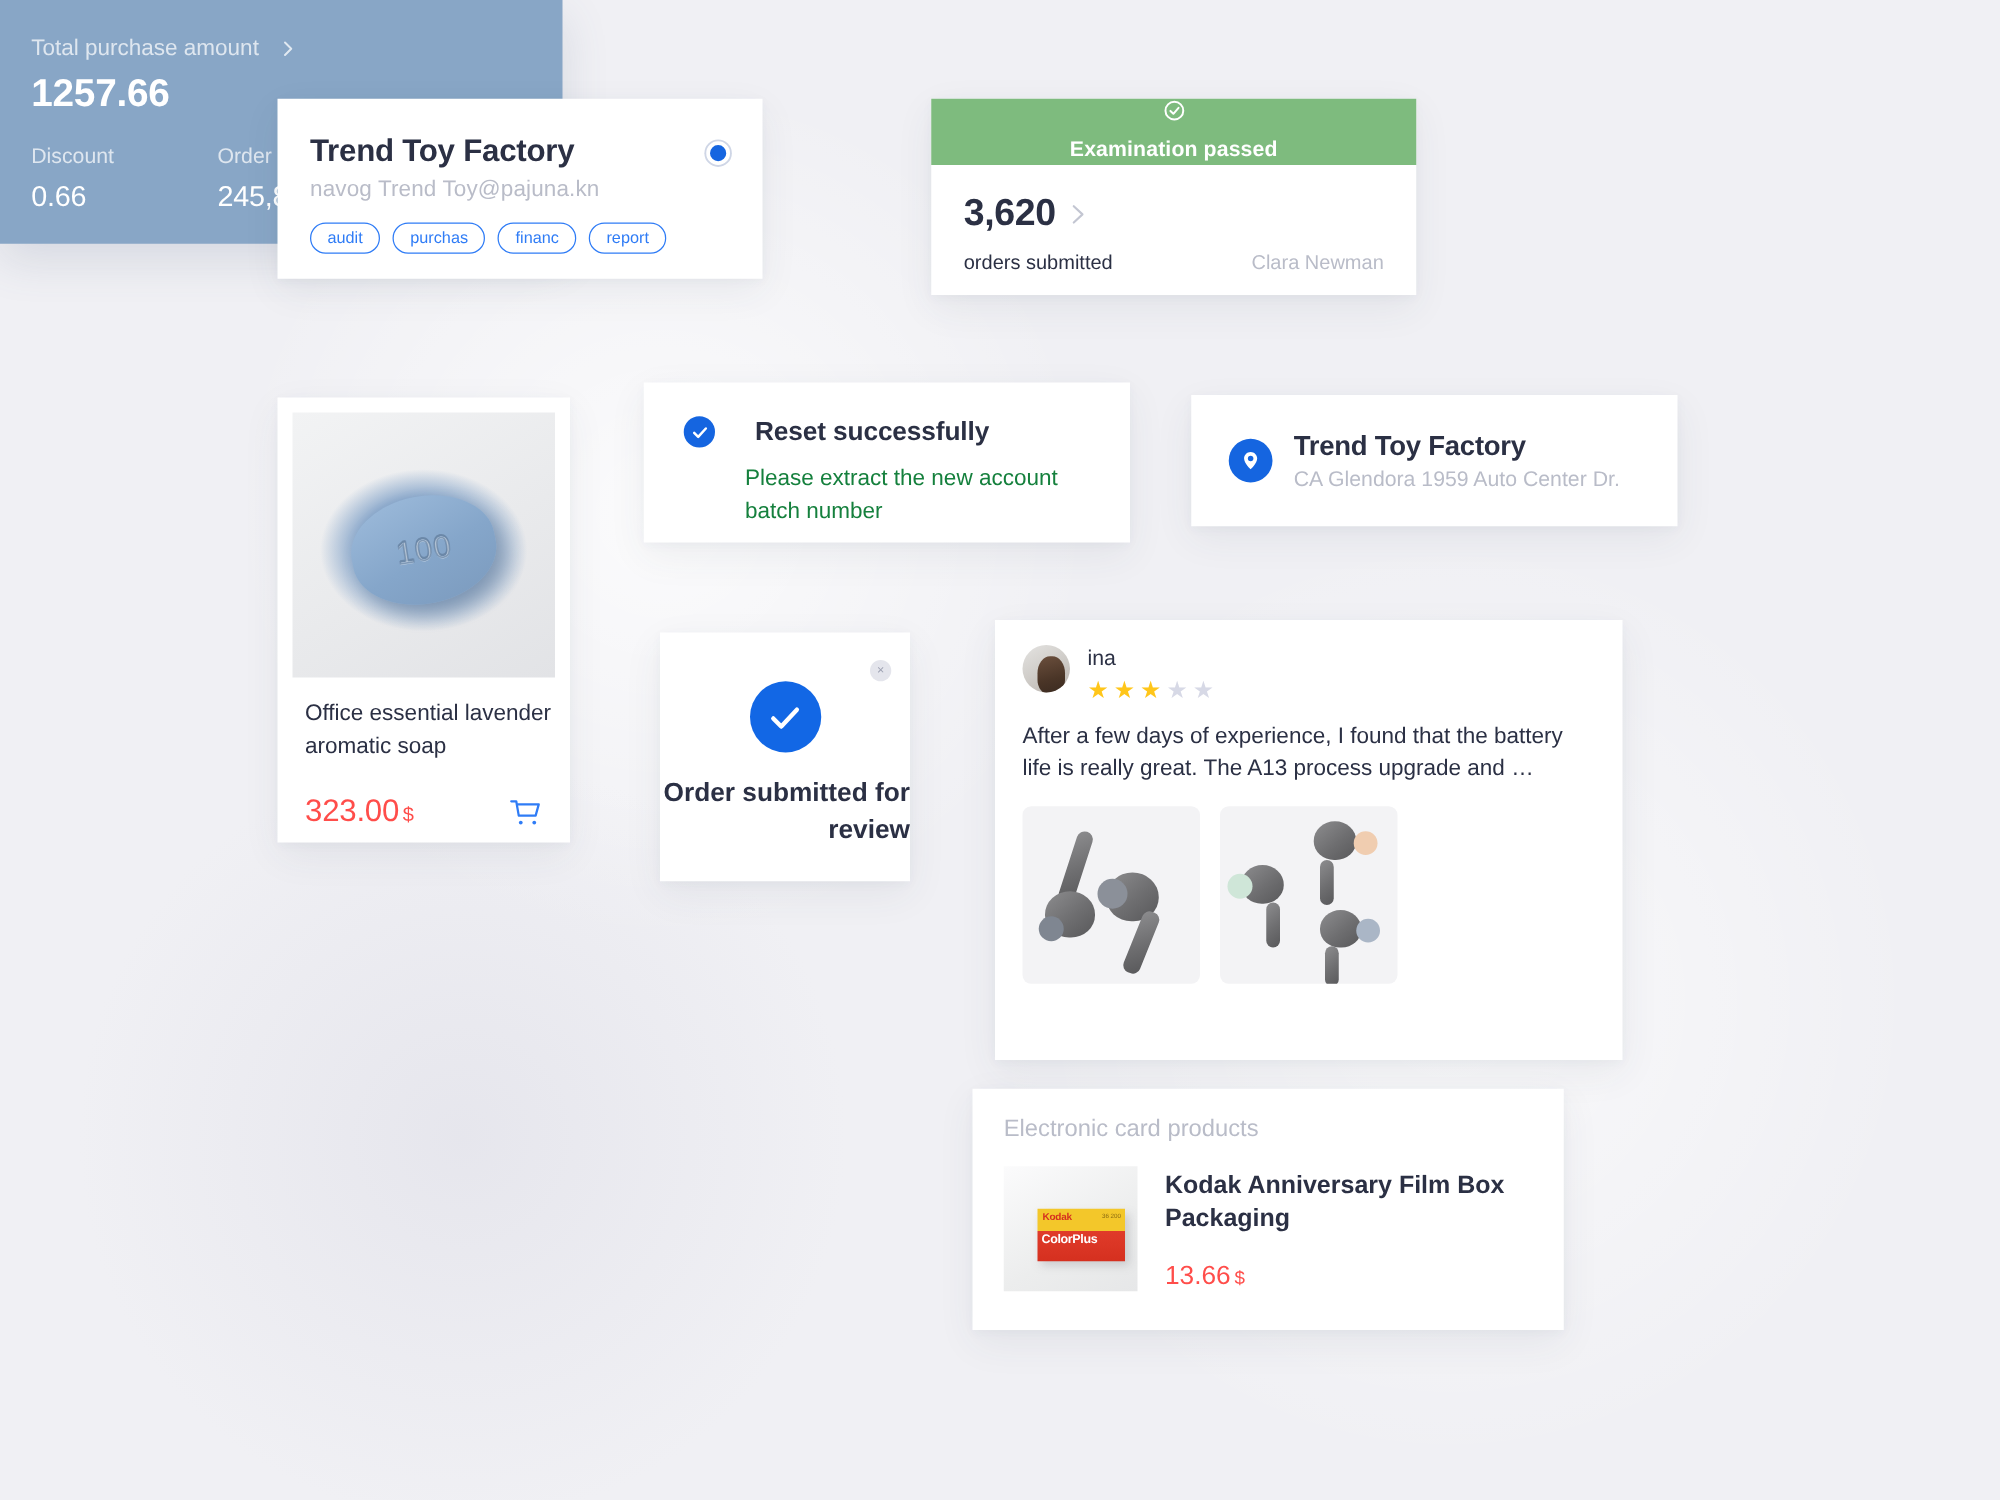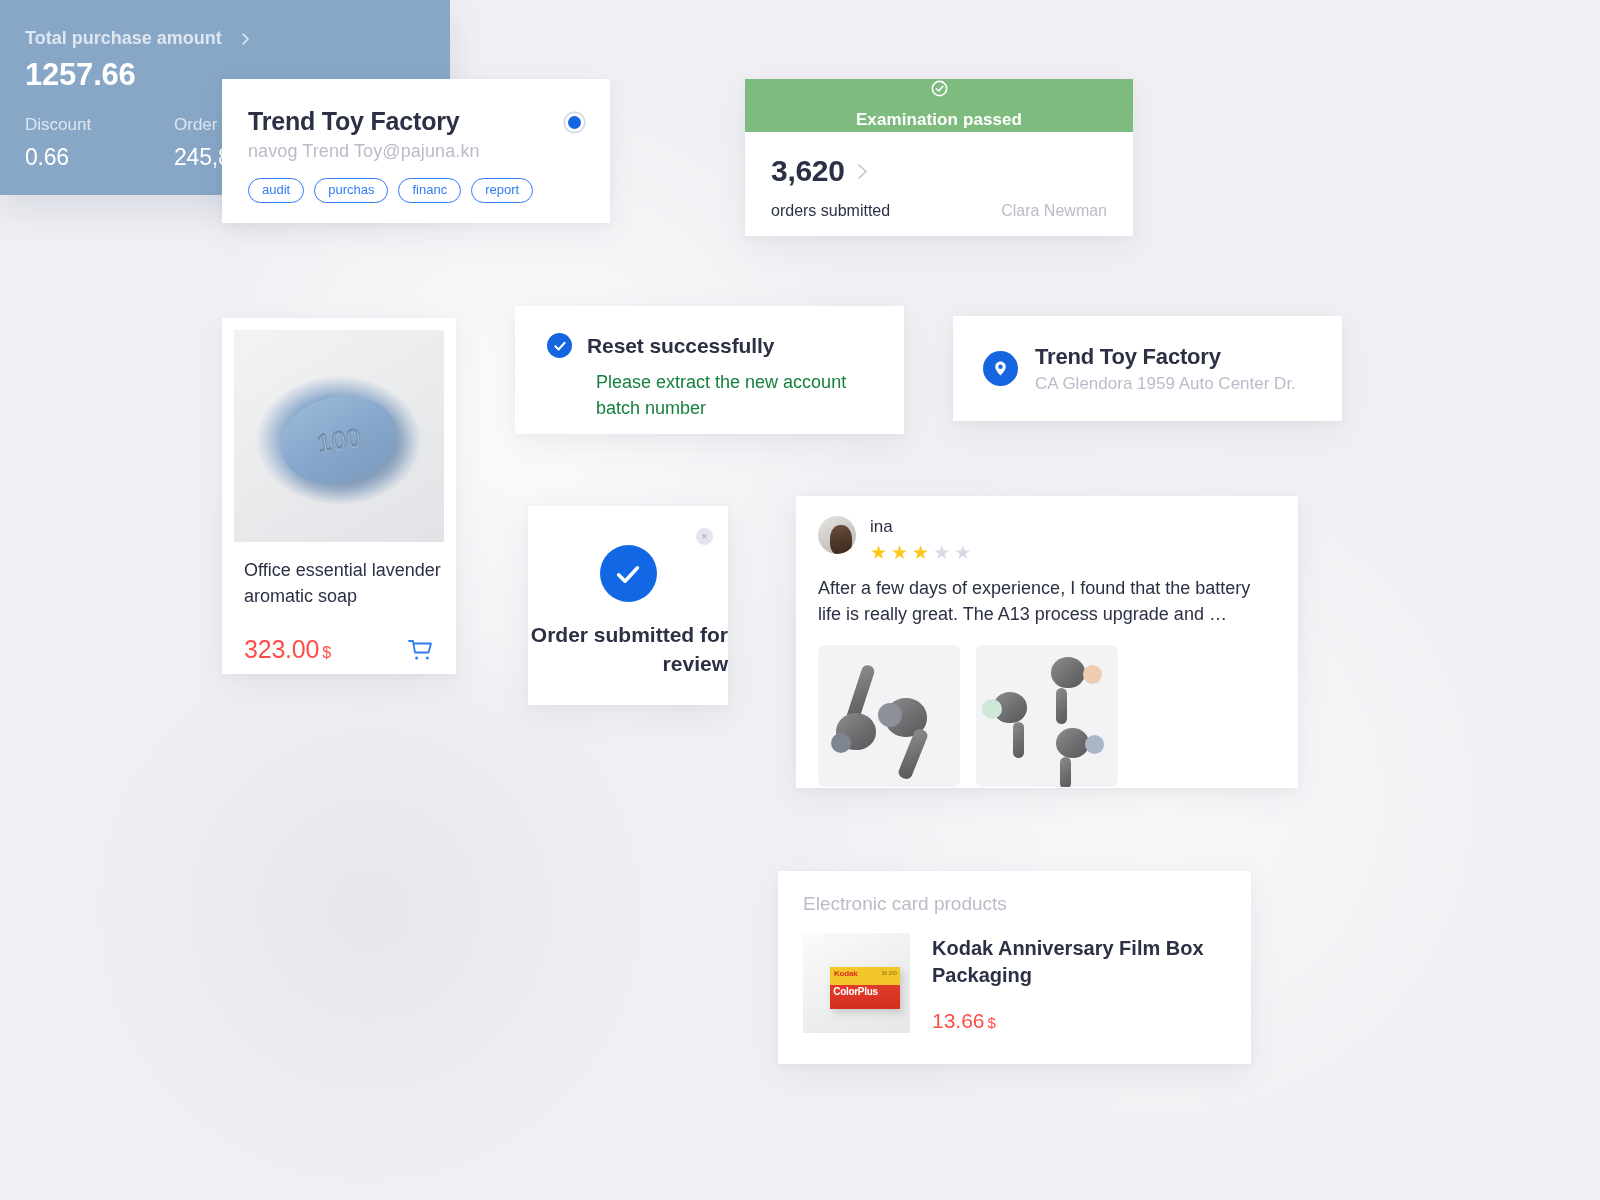--- a/index.html
+++ b/index.html
@@ -89,21 +89,21 @@
     -webkit-text-stroke: 1.2px rgba(106,133,165,0.75);
     font-weight: normal; letter-spacing: 1px; transform: rotate(2deg);
   }
   .prod-name { font-size: 18px; color: #2b3044; line-height: 1.42; margin: 16px 0 0 0; padding: 0 0 0 10px; }
   .prod-price-row { display: flex; align-items: center; justify-content: space-between; margin-top: 26px; padding: 0 10px 0 10px; }
   .prod-price { color: #ff4d4a; font-size: 25px; letter-spacing: -0.2px; }
   .prod-price .cur { font-size: 16px; margin-left: 3px; }
 
   
   #reset-card { left: 515px; top: 306px; width: 389px; height: 128px; padding: 27px 32px; }
-  .reset-head { display: flex; align-items: center; gap: 15px; }
+  .reset-head { display: flex; align-items: center; gap: 32px; }
   .reset-title { font-size: 21px; font-weight: bold; color: #2b3044; letter-spacing: -0.1px; }
   .reset-sub { font-size: 18px; color: #15803d; line-height: 1.45; margin: 11px 0 0 49px; max-width: 290px; }
   .check-blue {
     width: 25px; height: 25px; border-radius: 50%; background: #1565e0;
     display: flex; align-items: center; justify-content: center; flex: none;
   }
 
   
   #location-card { left: 953px; top: 316px; width: 389px; height: 105px; padding: 0 30px; display: flex; align-items: center; gap: 17px; }
   .pin {
@@ -122,21 +122,21 @@
     line-height: 1;
   }
   .order-check {
     width: 57px; height: 57px; border-radius: 50%; background: #1267e5;
     display: flex; align-items: center; justify-content: center;
     margin: 39px auto 0;
   }
   .order-text { text-align: right; font-size: 21px; font-weight: bold; color: #2b3044; margin-top: 19px; line-height: 1.38; }
 
   
-  #review-card { left: 796px; top: 496px; width: 502px; height: 292px; padding: 20px 22px; }
+  #review-card { left: 796px; top: 496px; width: 502px; height: 352px; padding: 20px 22px; }
   .rev-head { display: flex; gap: 14px; align-items: flex-start; }
   .avatar {
     width: 38px; height: 38px; border-radius: 50%; flex: none; overflow: hidden; position: relative;
     background: linear-gradient(150deg,#e4e3e1 0%, #cfccc8 50%, #b9b3ad 100%);
   }
   .avatar::after {
     content:""; position:absolute; left: 32%; top: 24%; width: 58%; height: 78%;
     border-radius: 46% 46% 38% 38%;
     background: linear-gradient(165deg, #6b4f3d 0%, #4a3527 60%, #3a2a20 100%);
   }
@@ -171,21 +171,21 @@
     width:5px; height:5px; border-radius:50%; background:#ffffff;
     box-shadow:0 0 4px 1px rgba(255,255,255,0.9); }
   .tip { position:absolute; border-radius:50%; }
 
   
   #purchase-card {
     left: 250px; top: 785px; width: 450px; height: 195px;
     background: #88a6c6; color: #ffffff; padding: 28px 25px 0;
     box-shadow: 0 14px 34px rgba(80,100,130,0.16);
   }
-  .pur-label-row { display: flex; align-items: center; gap: 19px; font-weight: bold; }
+  .pur-label-row { display: flex; align-items: center; gap: 19px; }
   .pur-label { font-size: 18px; color: rgba(255,255,255,0.72); }
   .pur-big { font-size: 31px; font-weight: bold; margin-top: 8px; letter-spacing: -0.2px; }
   .pur-grid { display: grid; grid-template-columns: 149px 149px 1fr; margin-top: 22px; }
   .pur-k { font-size: 17px; color: rgba(255,255,255,0.72); }
   .pur-v { font-size: 23px; font-weight: normal; margin-top: 9px; letter-spacing: -0.2px; }
 
   
   #ecard-card { left: 778px; top: 871px; width: 473px; height: 193px; padding: 22px 25px; }
   .ec-title { font-size: 19px; color: #b9bcc8; }
   .ec-row { display: flex; gap: 22px; margin-top: 18px; }

